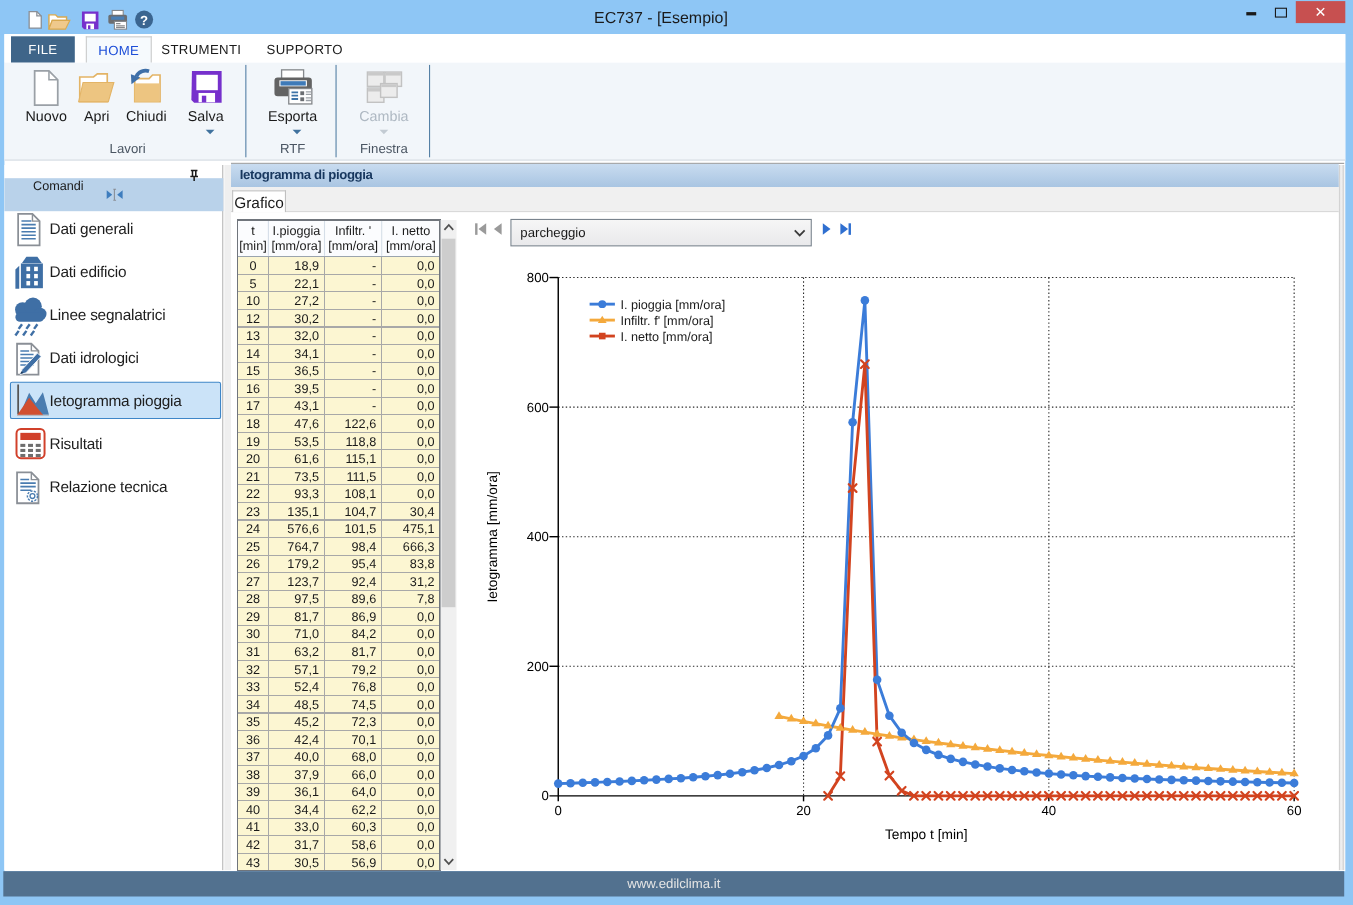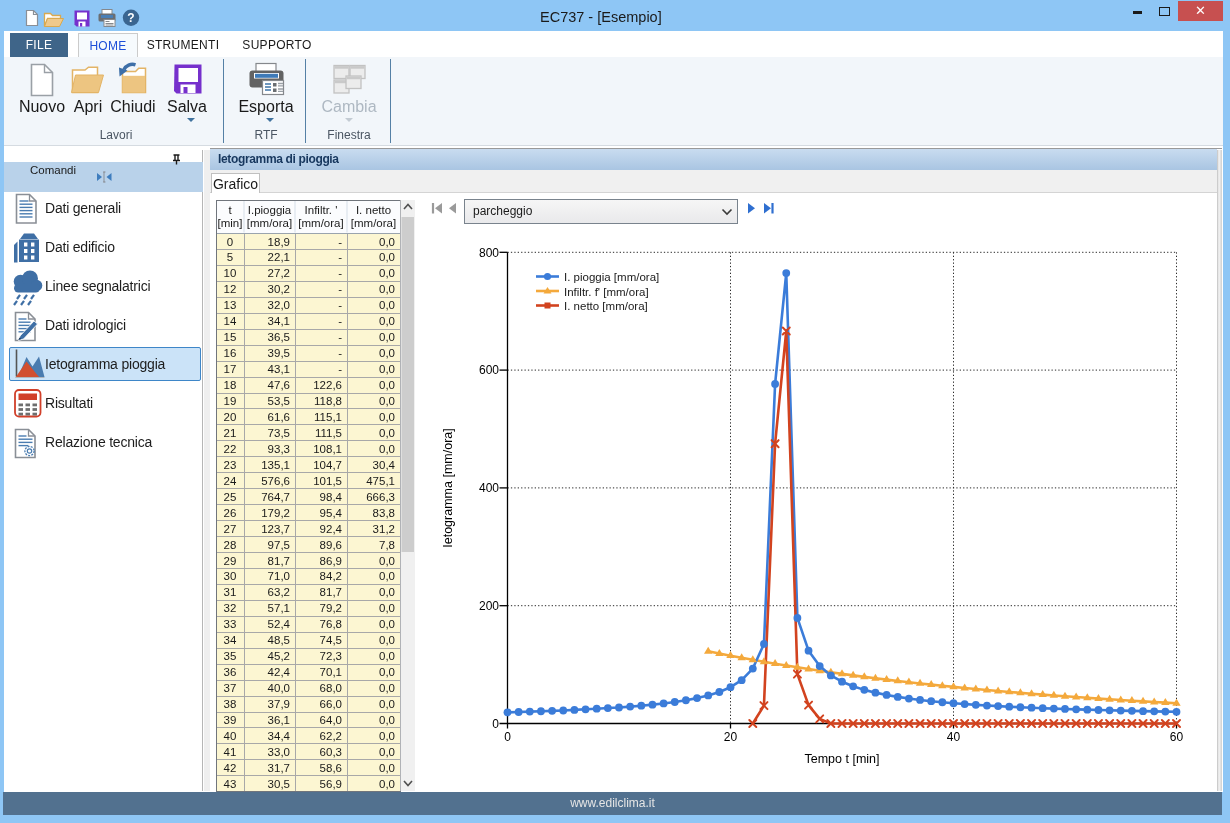--- a/index.html
+++ b/index.html
@@ -12,21 +12,21 @@
 #maxi{left:1159px;top:7px;width:11px;height:9px;border:1.5px solid #1a1a1a;background:transparent}
 #closebtn{left:1178px;top:1px;width:45px;height:20px;background:#C75050;color:#fff;text-align:center;font-size:13px;line-height:19px}
 #tabrow{left:4px;top:31px;width:1219px;height:26px;background:#fff}
 .rtab{position:absolute;top:2px;height:24px;line-height:24px;font-size:12px;text-align:center;color:#1a1a1a;letter-spacing:.3px}
 #tabfile{left:6px;width:58px;background:#3F6589;color:#fff}
 #tabhome{left:74px;width:60px;background:#F6FAFD;border:1px solid #CBCBCB;border-bottom:none;color:#1d4ed8}
 #tabstru{left:139px;width:80px}
 #tabsupp{left:233px;width:80px}
 #ribbon{left:4px;top:57px;width:1219px;height:89px;background:#F2F6FA;border-bottom:1px solid #D5DBE1}
 .rsep{position:absolute;top:2px;height:84px;width:1px;background:#5580A5}
-.rlabel{position:absolute;top:41px;height:14px;width:80px;text-align:center;font-size:16px;color:#1a1a1a}
+.rlabel{position:absolute;top:41px;height:14px;width:80px;text-align:center;font-size:13px;color:#1a1a1a}
 .rgroup{position:absolute;top:71px;height:14px;text-align:center;font-size:12px;color:#4A5562}
 .rarrow{position:absolute;top:61px;width:0;height:0;border-left:4px solid transparent;border-right:4px solid transparent;border-top:4px solid #40729E}
 #sidebar{left:4px;top:150px;width:199px;height:641px;background:#fff;border-right:1px solid #B6B6B6}
 #cmdhdr{left:0px;top:12px;width:199px;height:30px;background:#B9D2EA;font-size:11.5px;color:#1a1a1a;padding-left:26px;line-height:17px}
 .sitem{position:absolute;left:41px;width:156px;height:20px;font-size:14px;letter-spacing:-0.2px;color:#1d1d1d}
 #selitem{left:5px;top:197px;width:192px;height:34px;background:#CBE3F8;border:1px solid #3E86C8;border-radius:2px}
 #splitter{left:204px;top:150px;width:6px;height:641px;background:#EFEFEF}
 #mainhdr{left:210px;top:149px;width:1007px;height:21px;background:linear-gradient(#C9DCF0,#A9C5E2);font-size:12px;font-weight:600;color:#17375E;letter-spacing:-0.35px;padding-left:8px;line-height:21px}
 #tabstrip{left:210px;top:170px;width:1007px;height:23px;background:#F0F0F0;border-bottom:1px solid #D4D4D4}
 #graficotab{left:211px;top:173px;width:49px;height:20px;background:#fff;border:1px solid #C0C0C0;border-bottom:none;font-size:14px;color:#1a1a1a;text-align:center;line-height:20px}

